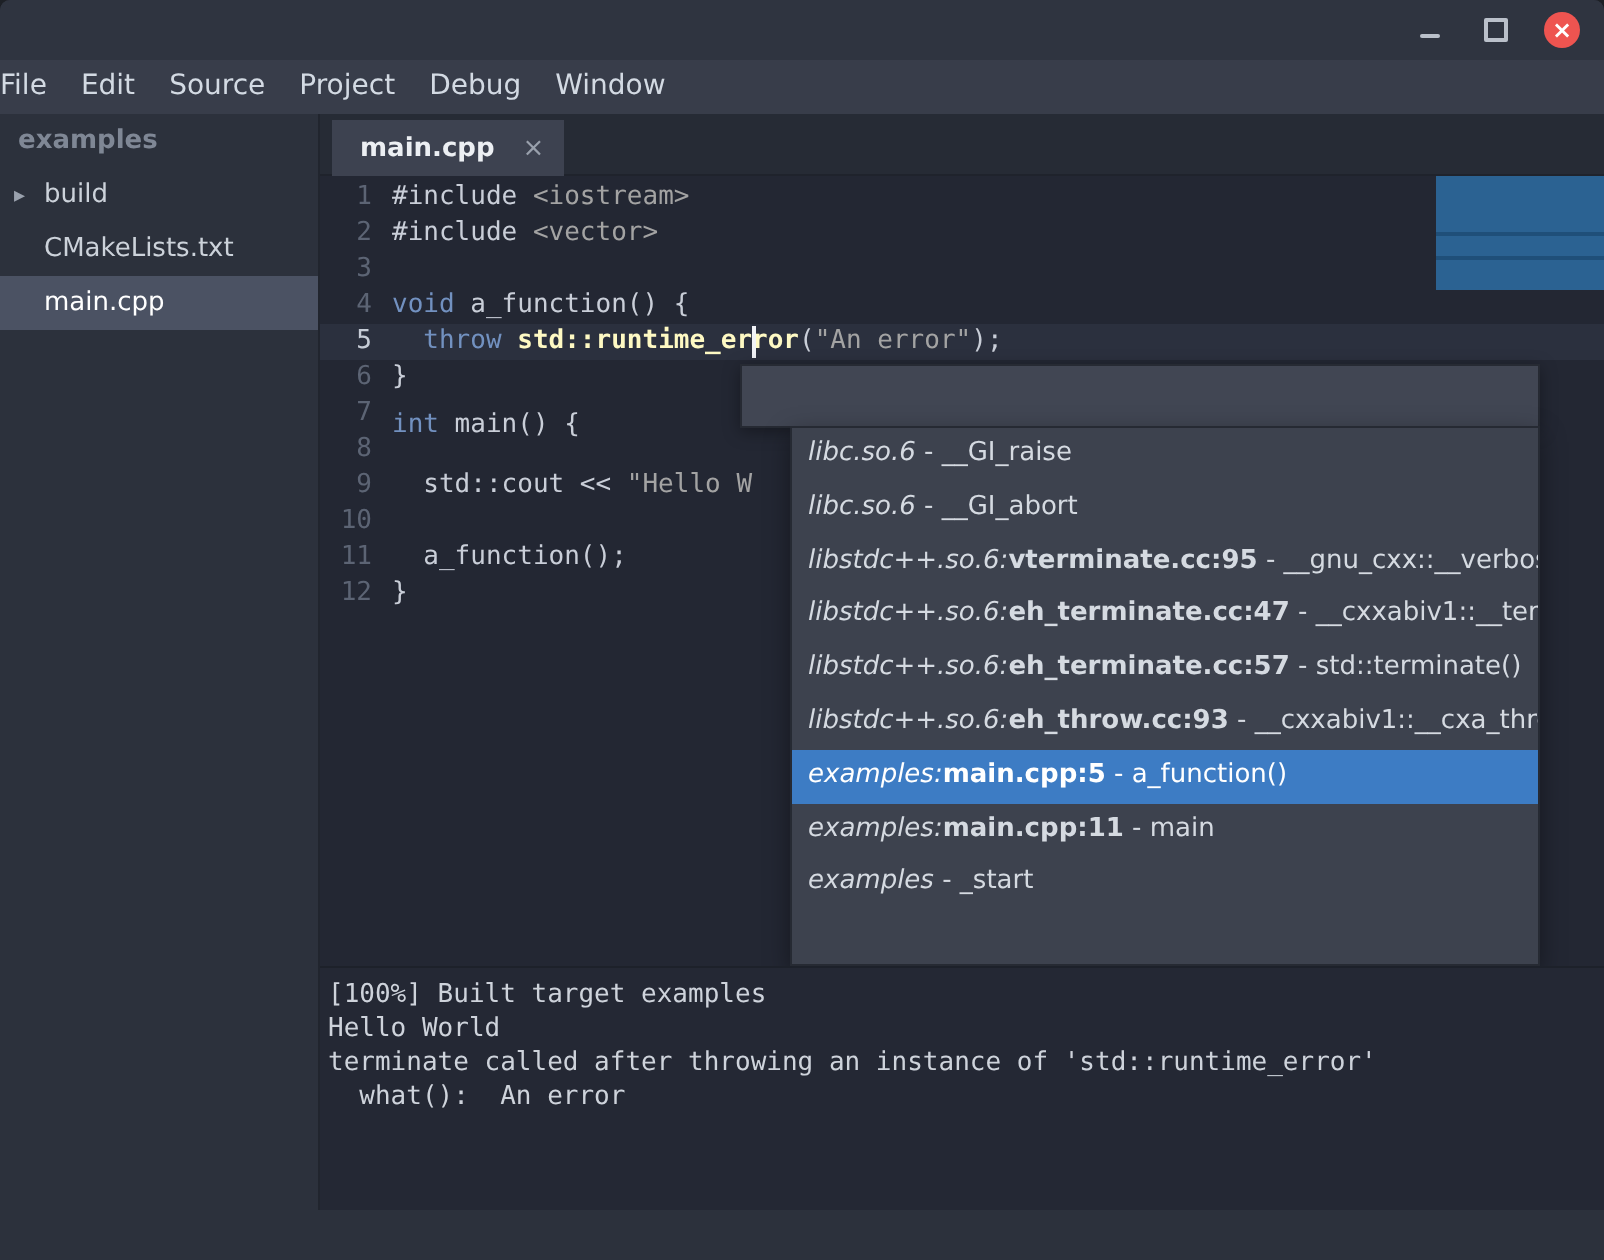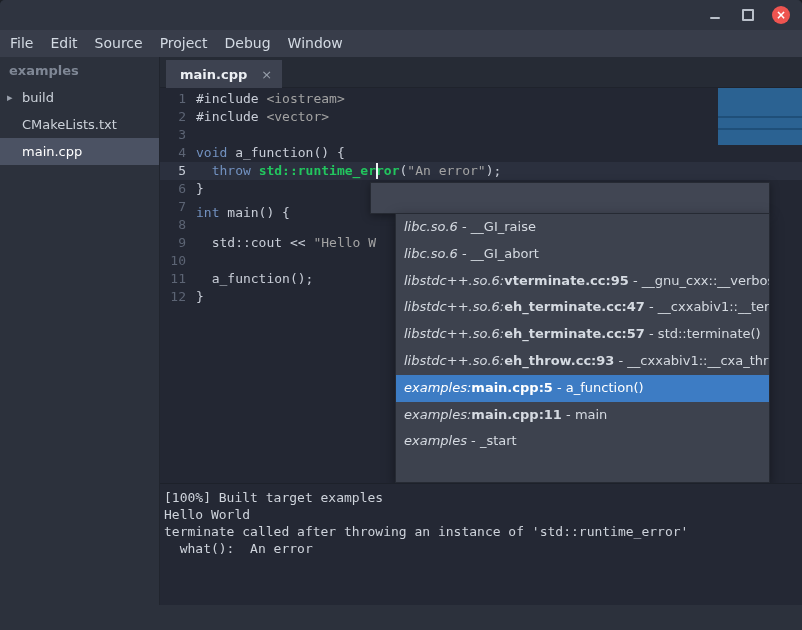--- a/index.html
+++ b/index.html
@@ -12,21 +12,21 @@
          color:#d3dae3;font-size:14px;font-weight:bold;margin-top:43px;}
   .win-controls{position:absolute;right:12px;top:0;height:30px;display:flex;align-items:center;gap:15px;z-index:3;}
   .win-btn{width:18px;height:18px;display:flex;align-items:center;justify-content:center;}
   .glyph-min{width:10px;height:2px;background:#bac0ca;border-radius:1px;margin-top:6px;}
   .glyph-restore{width:8px;height:8px;border:2px solid #bac0ca;border-radius:1px;}
   .win-btn.close{display:block;border-radius:50%;background:#ee5450;color:#fff;font-size:12px;
                  line-height:18px;text-align:center;font-weight:bold;}
 
   
   .menubar{position:absolute;left:0;top:30px;width:100%;height:27px;background:#383d4a;
-           display:flex;align-items:center;padding-left:10px;gap:17px;box-sizing:border-box;}
+           display:flex;align-items:center;gap:17px;box-sizing:border-box;}
   .menu-item{color:#d3dae3;font-size:14px;line-height:27px;}
 
   
   .sidebar{position:absolute;left:0;top:57px;width:160px;height:548px;background:#2c313c;
            border-right:1px solid #21252e;box-sizing:border-box;}
   .sidebar-header{height:27px;line-height:27px;padding-left:9px;color:#7f8795;font-weight:bold;font-size:13px;}
   .tree-item{position:relative;height:27px;line-height:27px;padding-left:22px;color:#ccd2da;font-size:13px;}
   .tree-item.selected{background:#4b5263;color:#fff;}
   .chevron{position:absolute;left:7px;top:0;color:#9aa1ad;font-size:11px;}
 
@@ -42,21 +42,21 @@
   .editor{position:absolute;left:160px;top:88px;width:642px;height:395px;background:#232733;
           font-family:"DejaVu Sans Mono","Liberation Mono",monospace;font-size:13px;overflow:hidden;}
   .current-line-band{position:absolute;left:0;right:0;top:74px;height:18px;background:#2b303e;}
   #gutter,#code{position:absolute;left:0;top:0;right:0;bottom:0;}
   .gutter-num{position:absolute;left:0;width:26px;height:18px;line-height:18px;text-align:right;color:#5c6474;}
   .gutter-num.cur{color:#c6ccd6;}
   .code-line{position:absolute;left:36px;height:18px;line-height:18px;white-space:pre;color:#c9ced8;}
   .seg-plain{color:#c9ced8;}
   .seg-string{color:#a3a3a3;}
   .seg-keyword{color:#7291c0;}
-  .seg-type{color:#22c55e;font-weight:bold;}
+  .seg-type{color:#fef9c3;font-weight:bold;}
   .cursor{position:absolute;width:2px;height:16px;background:#f0f2f6;left:calc(36px + 23ch);top:75px;}
 
   .blue-box{position:absolute;left:558px;top:0;width:84px;height:57px;background:#2b6292;z-index:1;}
   .bb-line1{position:absolute;left:0;right:0;top:28px;height:2px;background:#1f4f79;}
   .bb-line2{position:absolute;left:0;right:0;top:40px;height:2px;background:#1f4f79;}
 
   .tooltip-box{position:absolute;left:210px;top:94px;width:400px;height:32px;background:#414653;
                border:1px solid #262a33;box-sizing:border-box;box-shadow:0 2px 8px rgba(0,0,0,.35);z-index:2;}
   .backtrace{position:absolute;left:235px;top:125px;width:375px;height:270px;background:#3d424e;
              border:1px solid #262a33;box-sizing:border-box;box-shadow:0 4px 12px rgba(0,0,0,.4);

